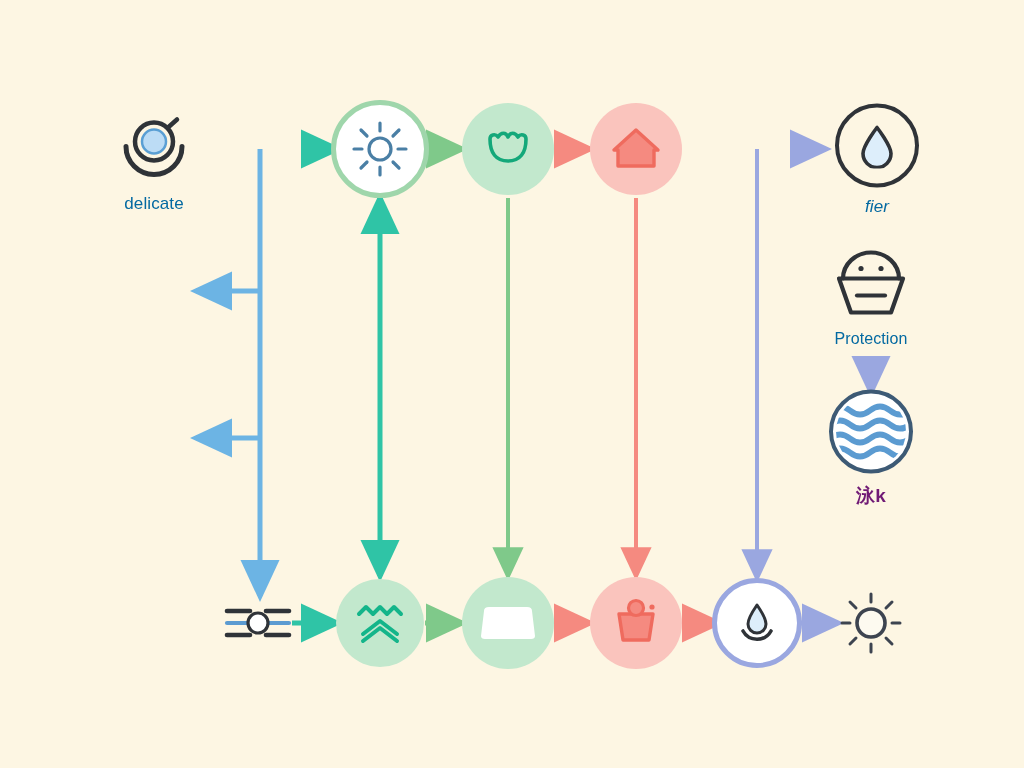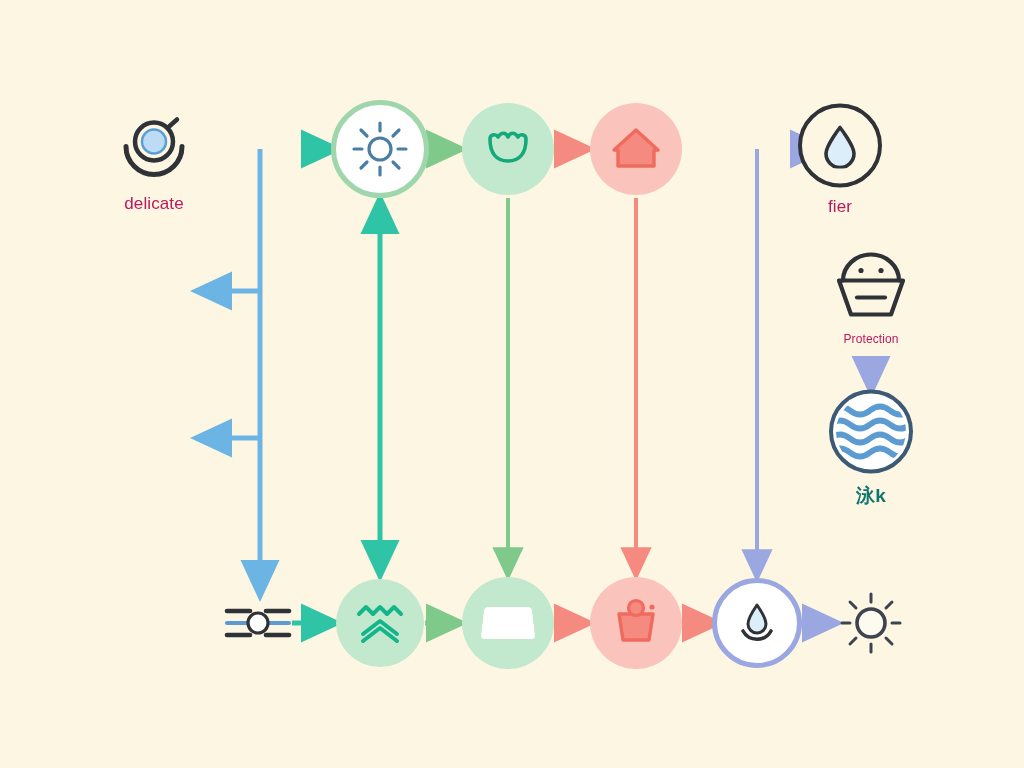--- a/index.html
+++ b/index.html
@@ -25,27 +25,27 @@
     display: flex; flex-direction: column;
     align-items: center; justify-content: center;
   }
   .disc {
     border-radius: 50%;
     display: flex; align-items: center; justify-content: center;
   }
   .node-label {
     margin-top: 9px;
     font-size: 17px;
-    color: #be185d;
+    color: #0369a1;
     text-align: center;
     white-space: nowrap;
     letter-spacing: .1px;
   }
-  .label-sm { font-size: 12px; }
-  .label-cjk { font-size: 19px; font-weight: 600; color: #0f766e; }
+  .label-sm { font-size: 16px; }
+  .label-cjk { font-size: 19px; font-weight: 600; color: #701a75; }
   .plain { background: transparent; }
 </style>
 </head>
 <body>
 
 <div id="canvas">
 
   <svg id="wires" viewBox="0 0 1024 768">
     <defs>
       <marker id="ah-blue" markerWidth="9" markerHeight="9" refX="7.2" refY="4.5" orient="auto">
@@ -152,21 +152,21 @@
   </div>
 
   <div class="node" style="left:636px; top:149px;">
     <div class="disc" style="width:92px;height:92px;background:#fac4bd;">
       <svg width="58" height="58" viewBox="0 0 58 58">
         <path d="M29,10 L51,30 L51,30 L47,30 L47,46 L11,46 L11,30 L7,30 Z" fill="#f58a80" stroke="#ef6b5e" stroke-width="3.4" stroke-linejoin="round"></path>
       </svg>
     </div>
   </div>
 
-  <div class="node" style="left:840px; top:160px;">
+  <div class="node" style="left:877px; top:160px;font-style:italic;">
     <div class="disc" style="width:76px;height:76px;border:4.5px solid #2f3338;background:#fdf6e3;">
       <svg width="46" height="46" viewBox="0 0 46 46">
         <path d="M23,5 C23,5 9,23 9,31 A14,14 0 0 0 37,31 C37,23 23,5 23,5 Z" fill="#ddeefb" stroke="#2f3338" stroke-width="3.6" stroke-linejoin="round"></path>
       </svg>
     </div>
     <div class="node-label">fier</div>
   </div>
 
   <div class="node" style="left:871px; top:297px;">
     <div class="disc plain" style="width:80px;height:74px;">

